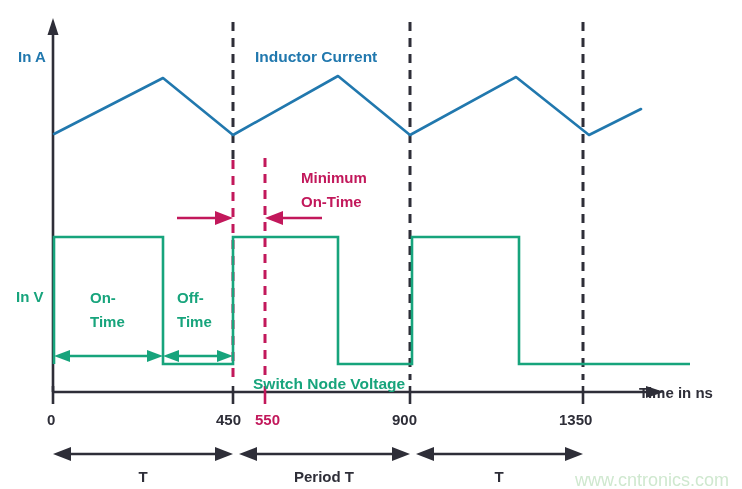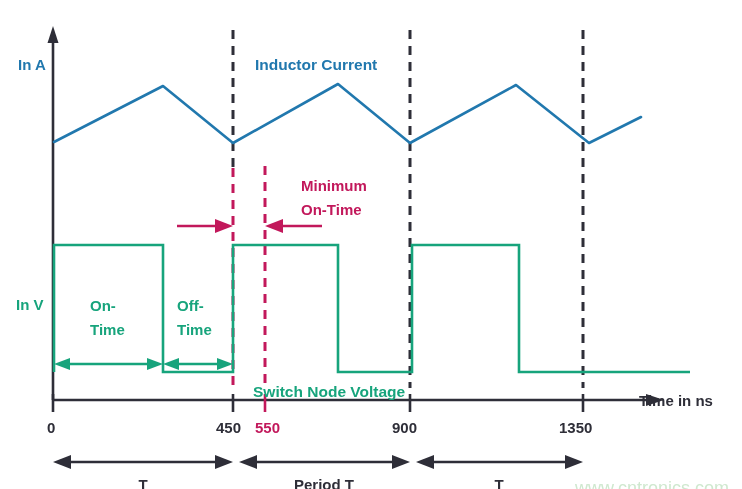--- a/index.html
+++ b/index.html
@@ -1,18 +1,18 @@
 <!DOCTYPE html>
 <html><head>
 <meta charset="utf-8">
 <style>
   html,body{margin:0;padding:0;background:#ffffff;}
   body{width:742px;height:489px;position:relative;overflow:hidden;
        font-family:"Liberation Sans","DejaVu Sans",sans-serif;}
-  #stage{position:absolute;left:0;top:16px;width:742px;height:438px;}
+  #stage{position:absolute;left:0;top:8px;width:742px;height:438px;}
   svg{display:block;}
   .lbl{font-weight:bold;}
 </style>
 </head>
 <body>
 
 <div id="stage">
 <svg width="742" height="489" viewBox="0 0 742 489" xmlns="http://www.w3.org/2000/svg">
 
   <rect x="0" y="0" width="742" height="489" fill="#ffffff"></rect>

